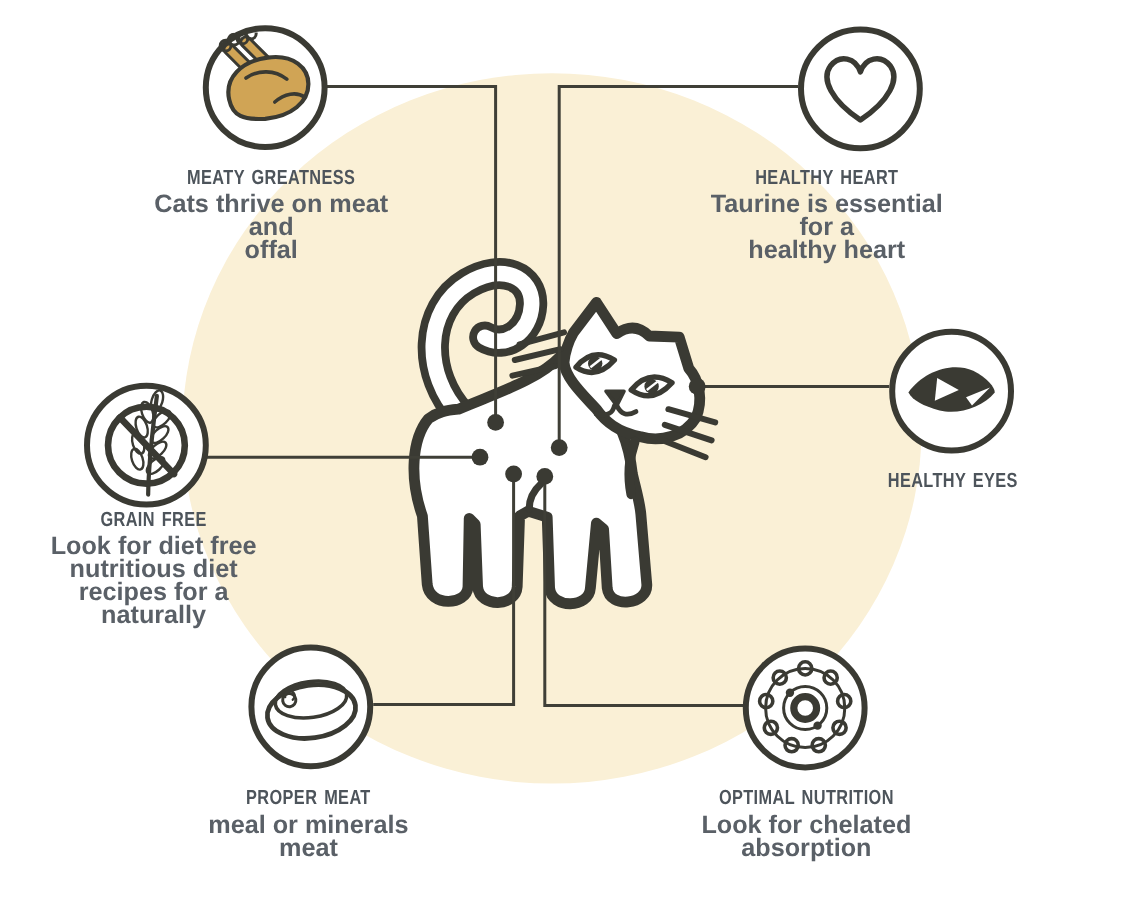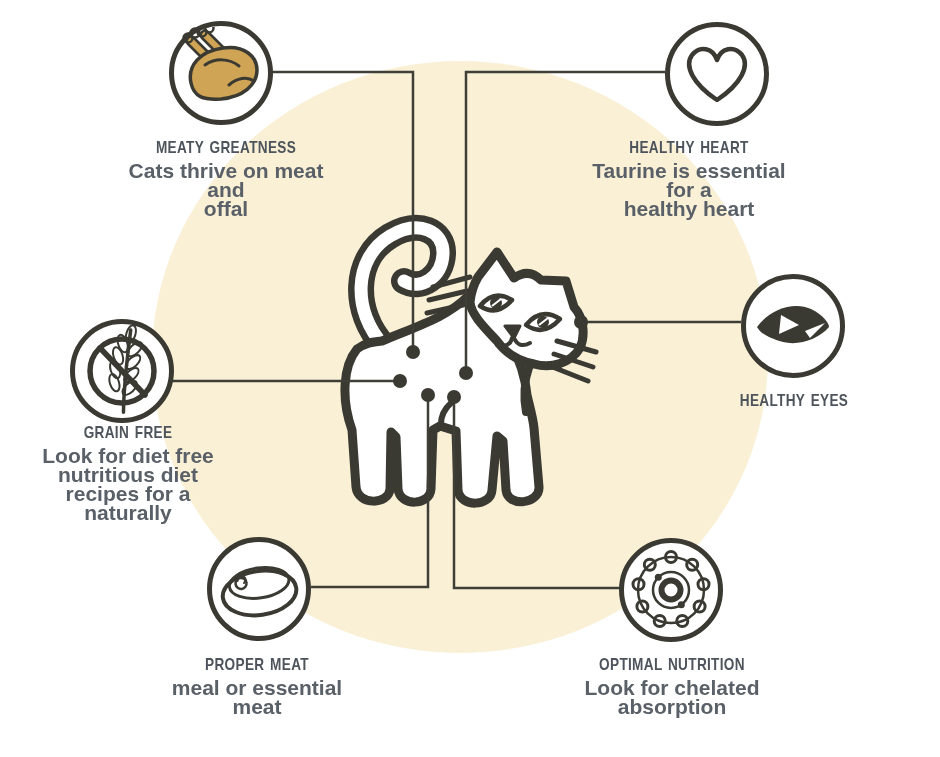--- a/index.html
+++ b/index.html
@@ -198,21 +198,21 @@
       </div>
   </div>
   <div class="text-block" style="left:689px;top:391px;">
     <h3>HEALTHY EYES</h3>
     <div class="desc">
       </div>
   </div>
   <div class="text-block" style="left:152px;top:655px;">
     <h3>PROPER MEAT</h3>
     <div class="desc">
-        <div>meal or essential meat</div>
+        <div>meal or minerals meat</div>
       </div>
   </div>
   <div class="text-block" style="left:567px;top:655px;">
     <h3>OPTIMAL NUTRITION</h3>
     <div class="desc">
         <div>Look for chelated</div>
         <div>absorption</div>
       </div>
   </div>
 

